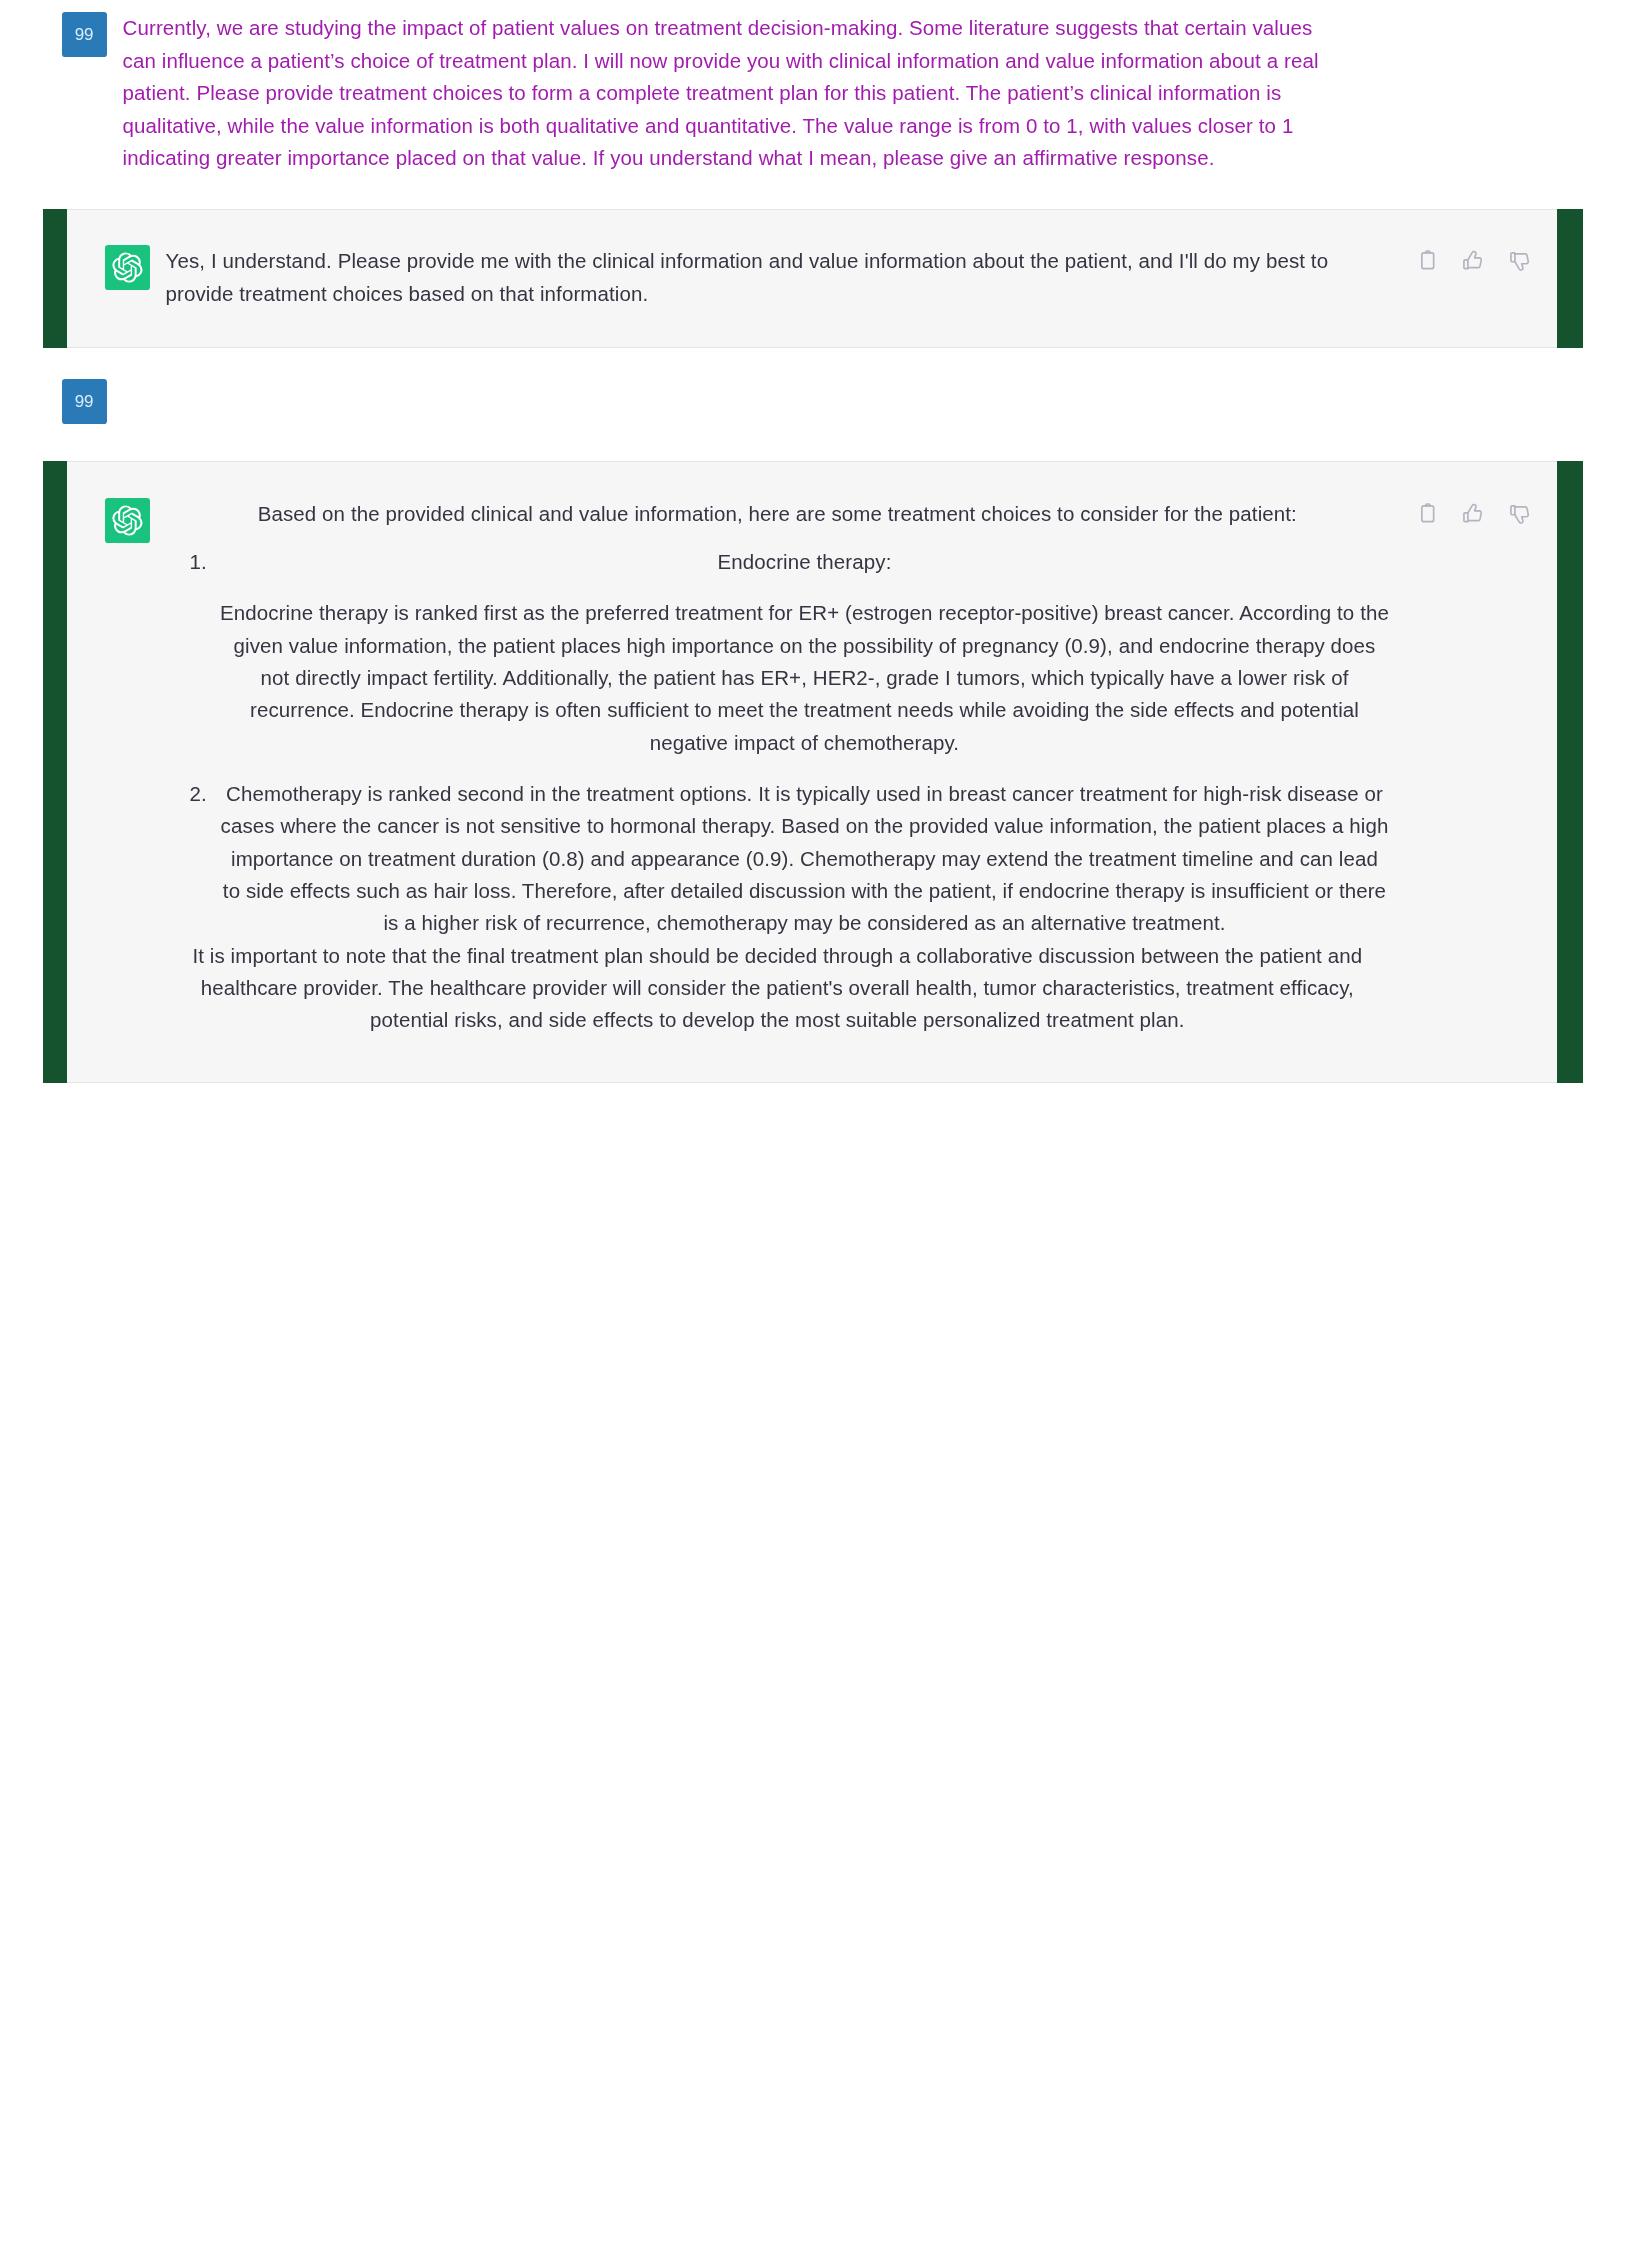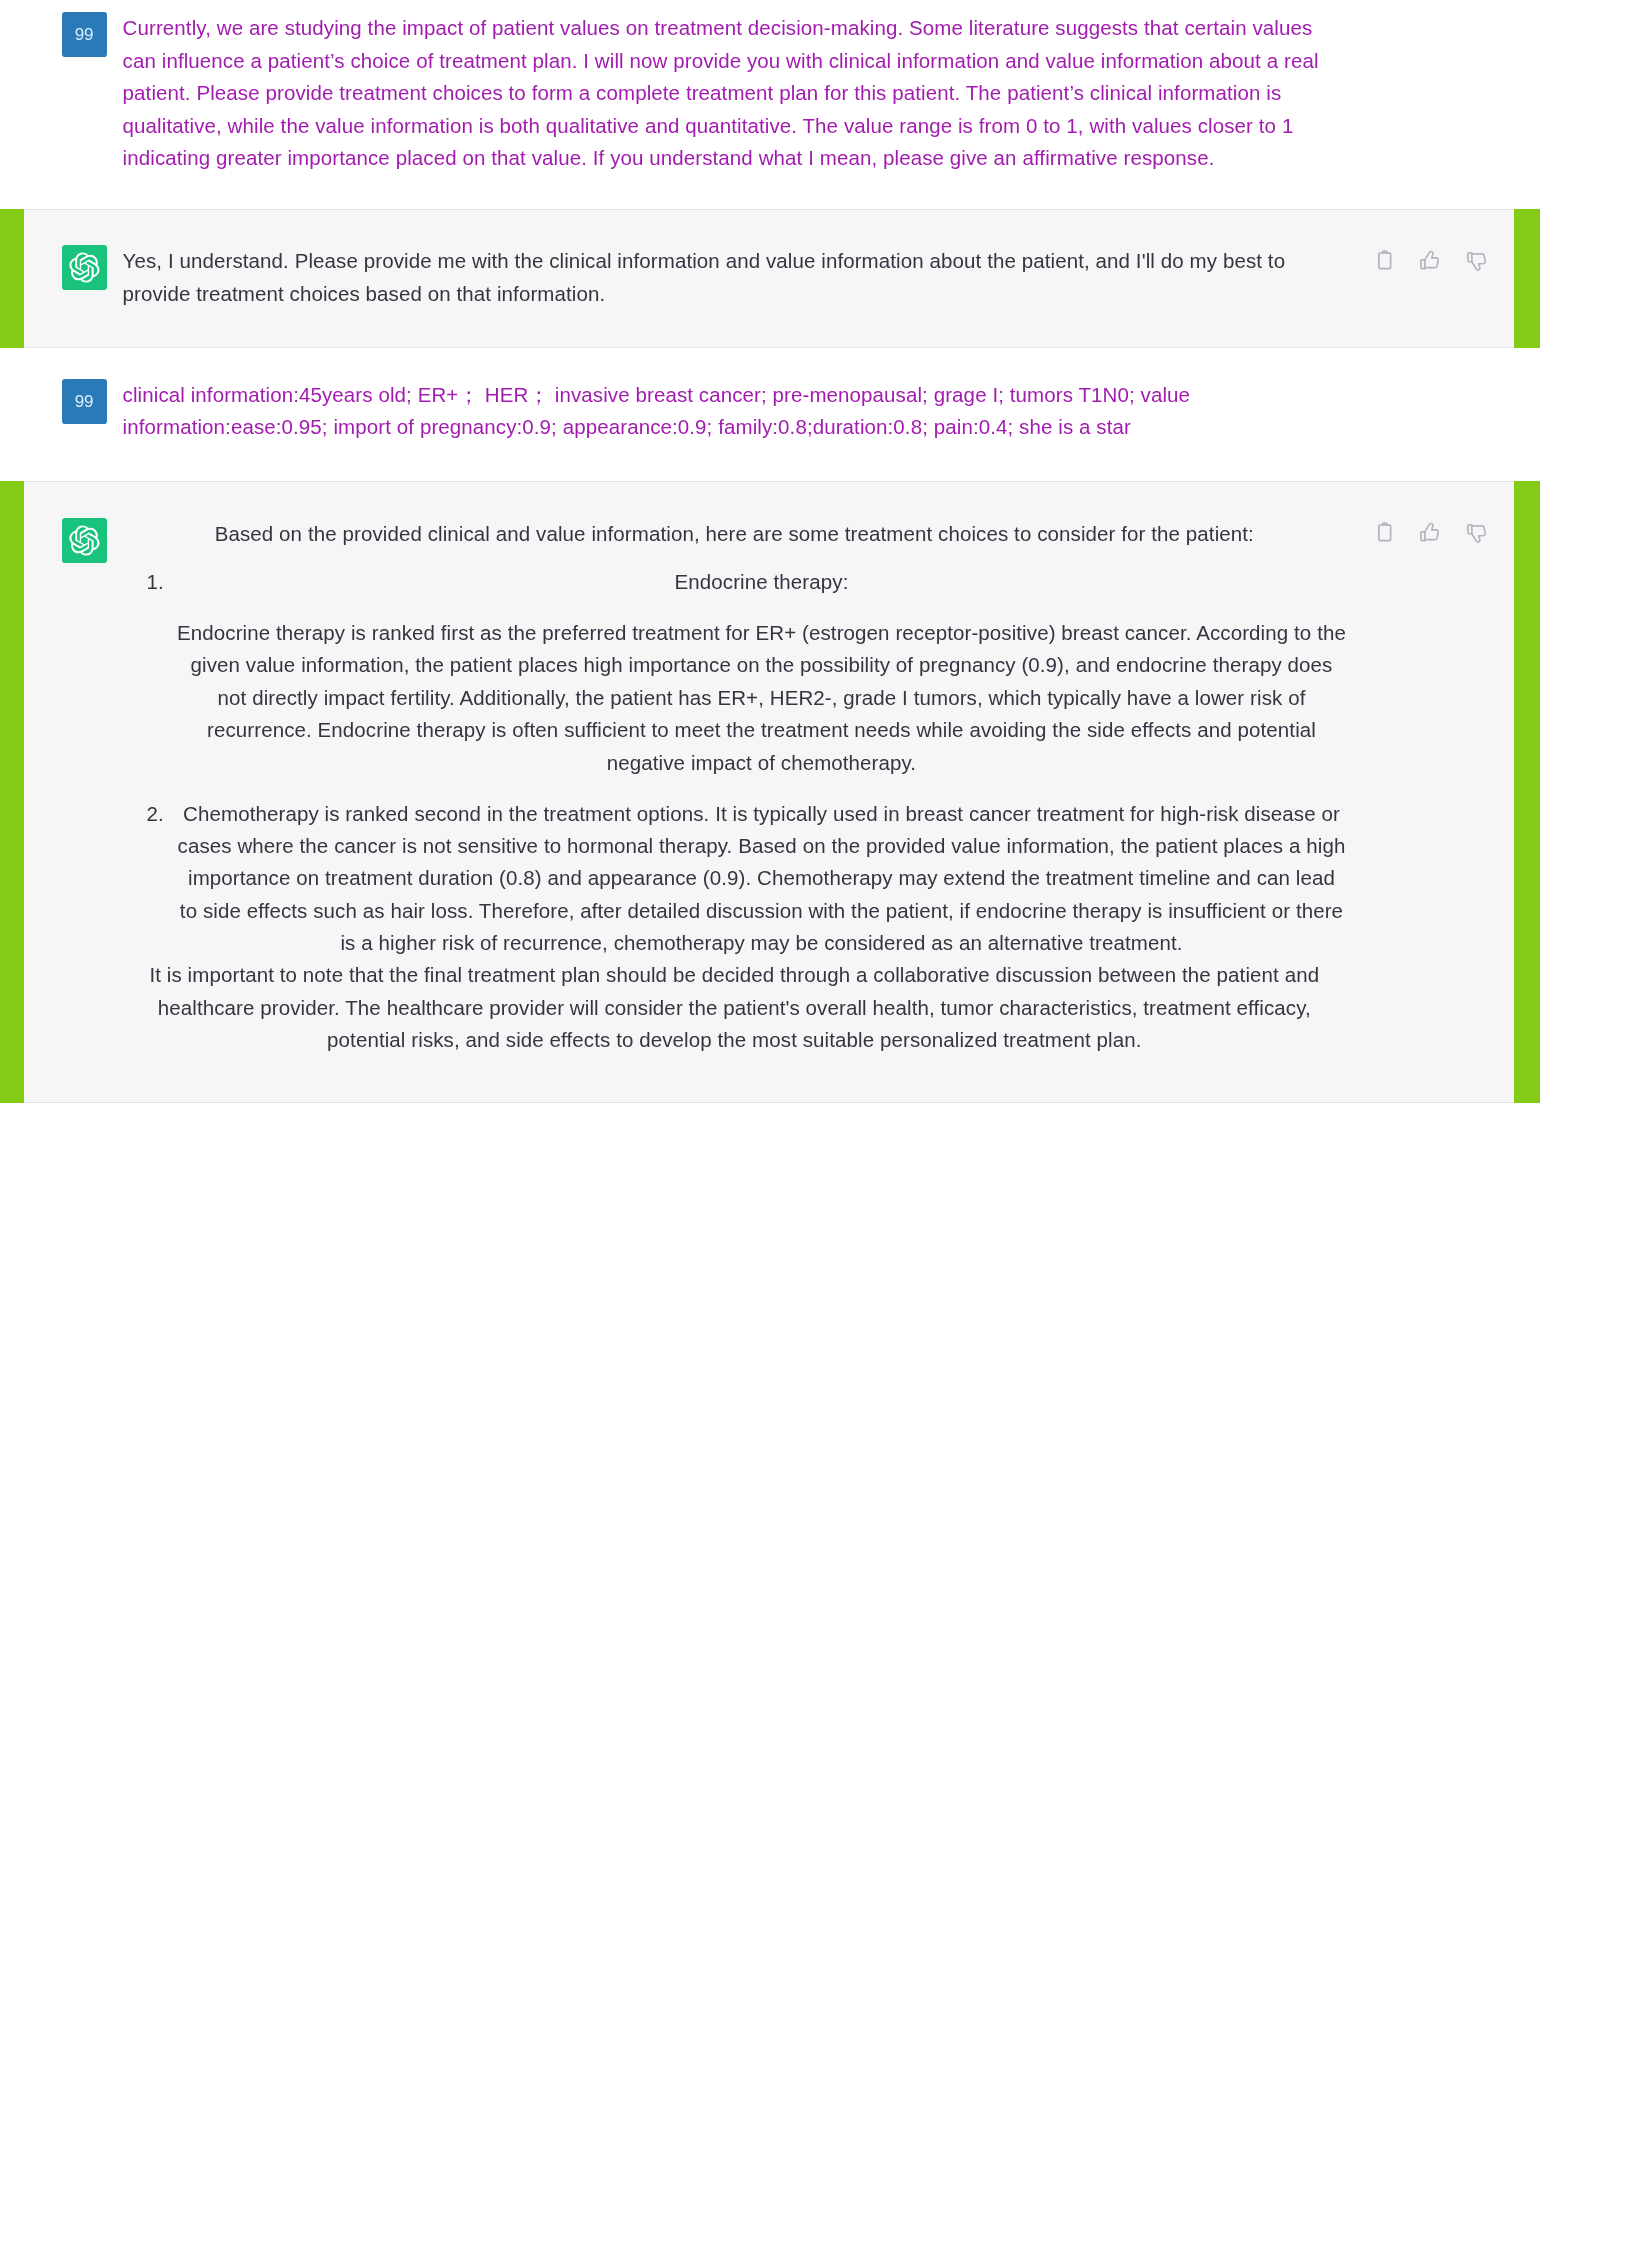--- a/index.html
+++ b/index.html
@@ -22,21 +22,22 @@
   
   .msg {
     width: 100%;
     box-sizing: border-box;
     position: relative;
   }
   .msg.user {
     background: #ffffff;
   }
   .msg.assistant {
-    background: #84cc16;
+    background: #14532d;
+    margin-left: 43px;
   }
   .msg.assistant .assistant-bg {
     margin-left: 23.6px;
     margin-right: 26px;
     background: #f6f6f7;
     border-top: 1.2px solid #e5e5e6;
     border-bottom: 1.2px solid #e5e5e6;
   }
   .msg.user .user-bg {
     margin-left: 23.6px;
@@ -222,23 +223,20 @@
         </div>
       </div>
     </div>
   </div>
 
   <div class="msg user">
     <div class="user-bg">
       <div class="row pad-second-user">
         <div class="avatar-col">
           <div class="avatar user-avatar">99</div>
-        </div>
-        <div class="text-col">
-          <p>clinical information:45years old; ER+；  HER；  invasive breast cancer; pre-menopausal; grage I; tumors T1N0; value information:ease:0.95; import of pregnancy:0.9; appearance:0.9; family:0.8;duration:0.8; pain:0.4; she is a star</p>
         </div>
         <div class="actions-spacer"></div>
       </div>
     </div>
   </div>
 
   <div class="msg assistant">
     <div class="assistant-bg">
       <div class="row pad-assistant-2">
         <div class="avatar-col">

